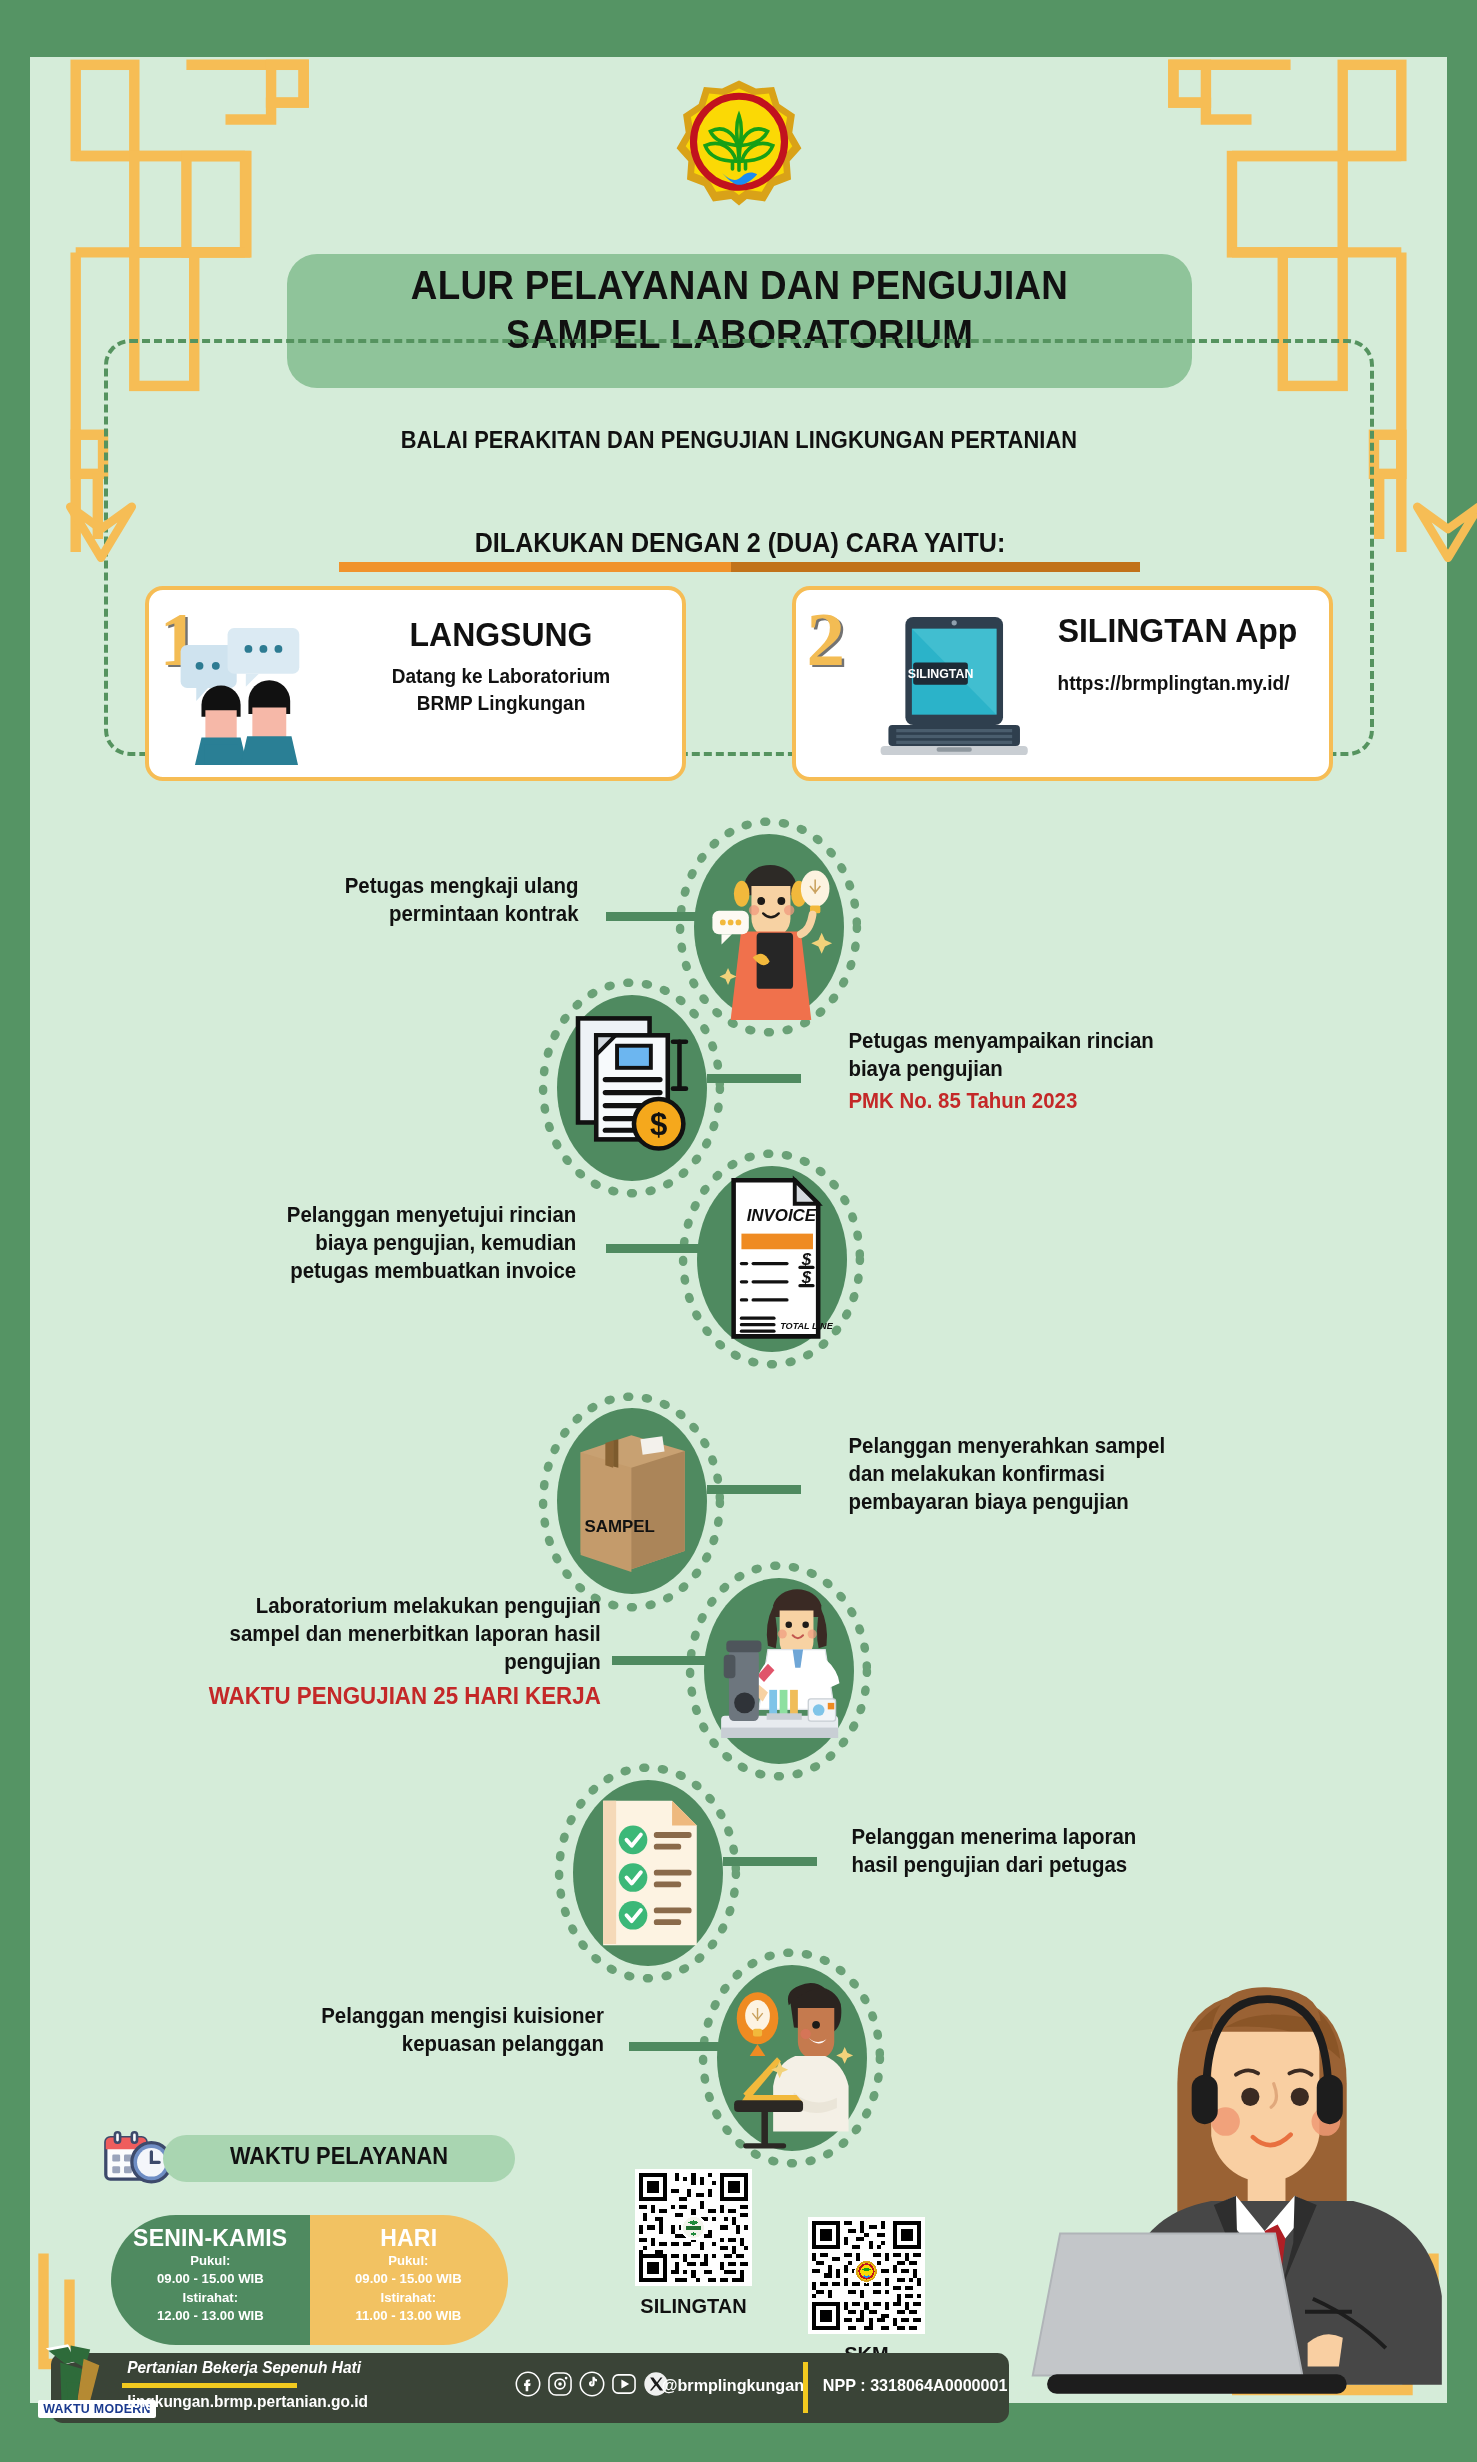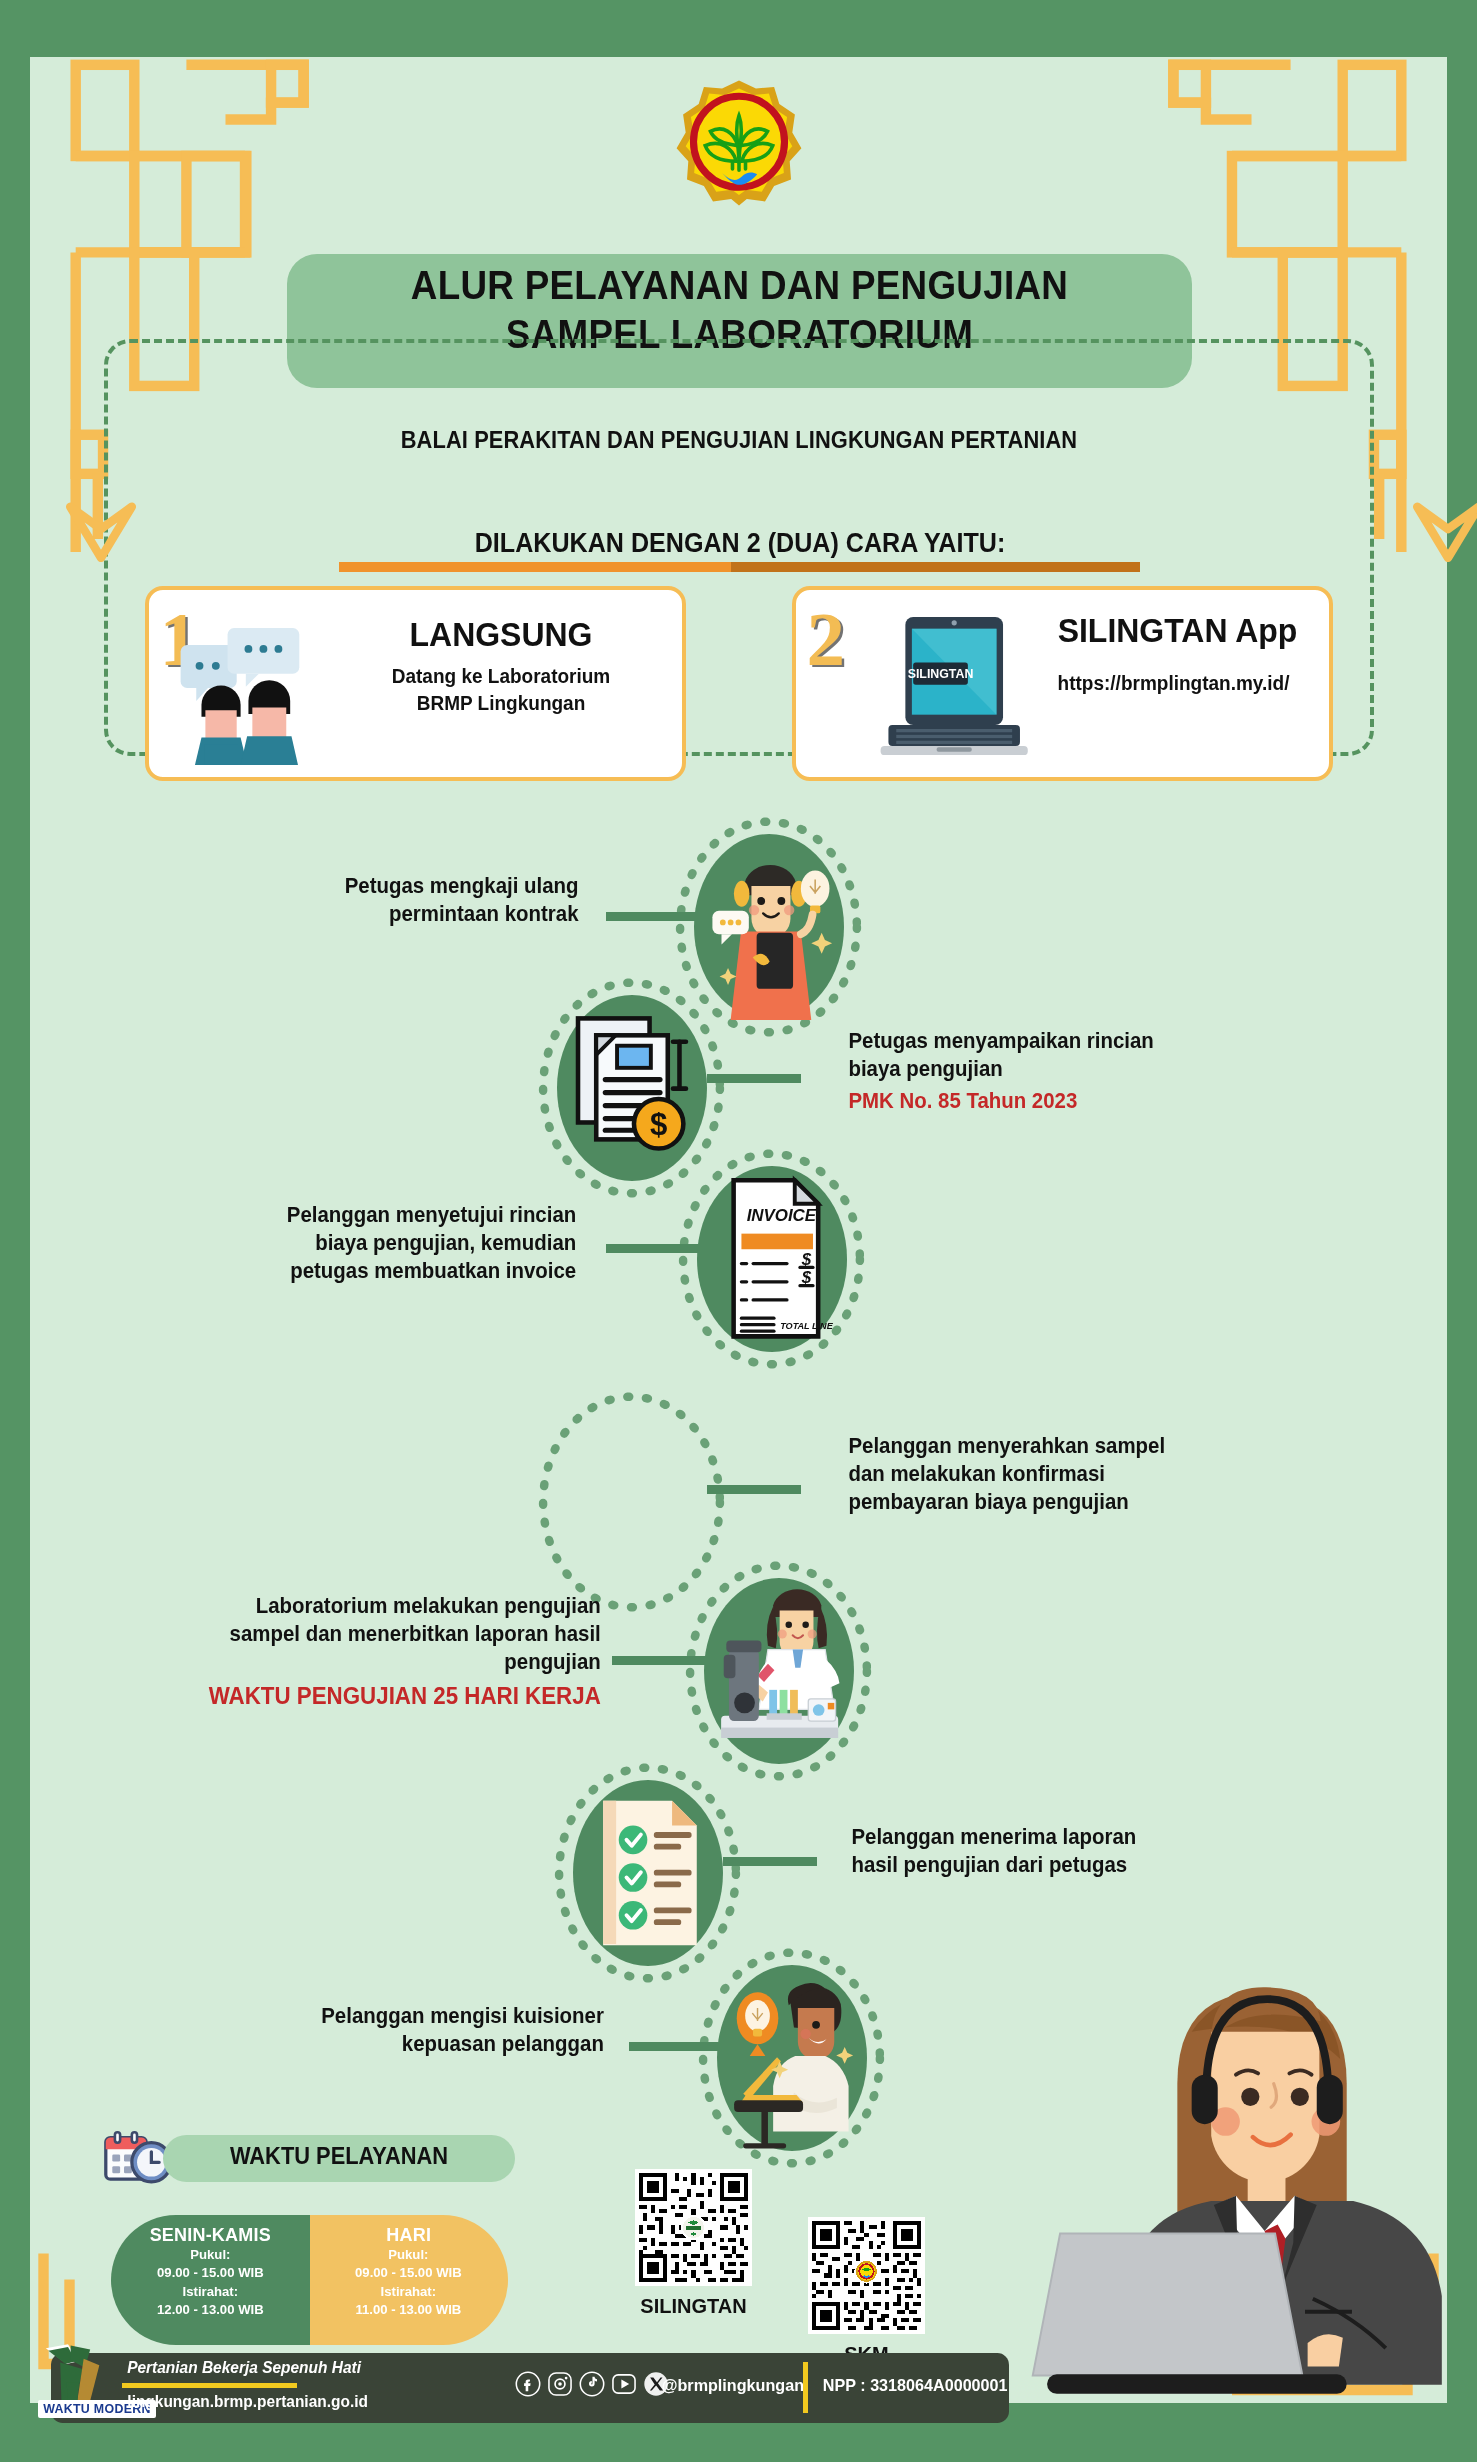--- a/index.html
+++ b/index.html
@@ -124,21 +124,21 @@
     text-align:center; font-weight: 900; font-size: 23.5px; color:#111;
     transform: scaleX(0.93);
   }
   .wp-body {
     position: absolute; left: 111px; top: 2215px; width: 397px; height: 130px;
     border-radius: 65px; overflow: hidden; display:flex;
   }
   .wp-half { flex: 1; padding: 10.4px 3.9px 0; text-align:center; color:#fff; }
   .wp-left { background: #4f8a60; }
   .wp-right { background: #f2c262; }
-  .wp-day { font-weight: 900; font-size: 18px; letter-spacing:0.2px; }
+  .wp-day { font-weight: 900; font-size: 23px; letter-spacing:0.2px; }
   .wp-line { font-weight: 700; font-size: 13.7px; line-height: 1.32; transform: scaleX(0.96); }
 
   
   .qr-block { position: absolute; }
   .qr-img { width: 117px; height: 117px; background:#fff; display:block; }
   .qr-cap { text-align:center; font-weight:900; font-size: 20px; color:#111; margin-top: 9px;}
 
   
   .footer {
     position: absolute; left: 51px; top: 2353px; width: 958px; height: 70px;
@@ -430,20 +430,31 @@
   <div class="connector" style="left:606px;top:1244px;width:94px;"></div>
   <div class="step-text r" style="left:195px;top:1202px;width:391px;">
     <span>Pelanggan menyetujui rincian</span><br>
     <span>biaya pengujian, kemudian</span><br>
     <span>petugas membuatkan invoice</span>
   </div>
 
   <div class="dotring" style="left:534px;top:1388px;width:195px;height:228px;">
     <svg viewBox="0 0 300 350" width="195" height="228">
       <ellipse cx="150" cy="175" rx="136" ry="162" fill="none" stroke="#6aa177" stroke-width="13" stroke-linecap="round" stroke-dasharray="3 26"></ellipse>
+    </svg>
+  </div>
+  <div class="step-circle" style="left:557px;top:1408px;width:150px;height:186px;">
+    <svg viewBox="0 0 230 286" width="150" height="186">
+      <path d="M36 68 l78 -26 l82 24 l0 154 l-82 28 l-78 -26z" fill="#c8a172"></path>
+      <path d="M36 68 l78 24 l0 160 l-78 -26z" fill="#c49b6b"></path>
+      <path d="M114 92 l82 -26 l0 154 l-82 28z" fill="#ab8559"></path>
+      <path d="M74 54 l12 -4 l0 42 l-12 -4z" fill="#8a6434"></path>
+      <path d="M86 50 l8 -2 l0 44 l-8 -2z" fill="#7d5b2d"></path>
+      <rect x="128" y="48" width="34" height="24" fill="#f3f1ec" transform="rotate(-8 128 48)"></rect>
+      <text x="96" y="190" text-anchor="middle" font-size="26" font-weight="900" fill="#111" font-family="Liberation Sans, sans-serif">SAMPEL</text>
     </svg>
   </div>
   <div class="connector" style="left:707px;top:1485px;width:94px;"></div>
   <div class="step-text l" style="left:837px;top:1433px;width:456px;">
     <span>Pelanggan menyerahkan sampel</span><br>
     <span>dan melakukan konfirmasi</span><br>
     <span>pembayaran biaya pengujian</span>
   </div>
 
   <div class="dotring" style="left:681px;top:1557px;width:195px;height:228px;">

